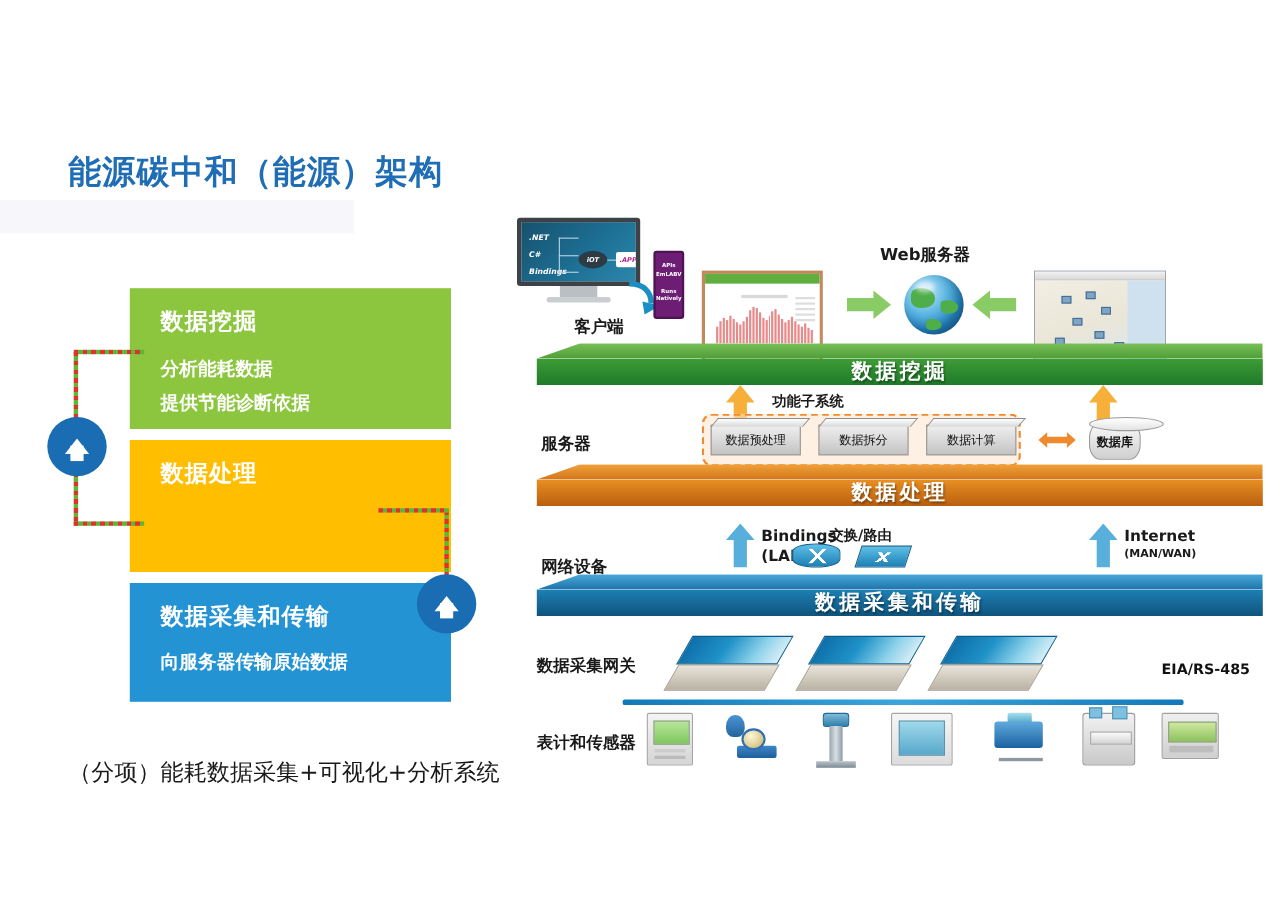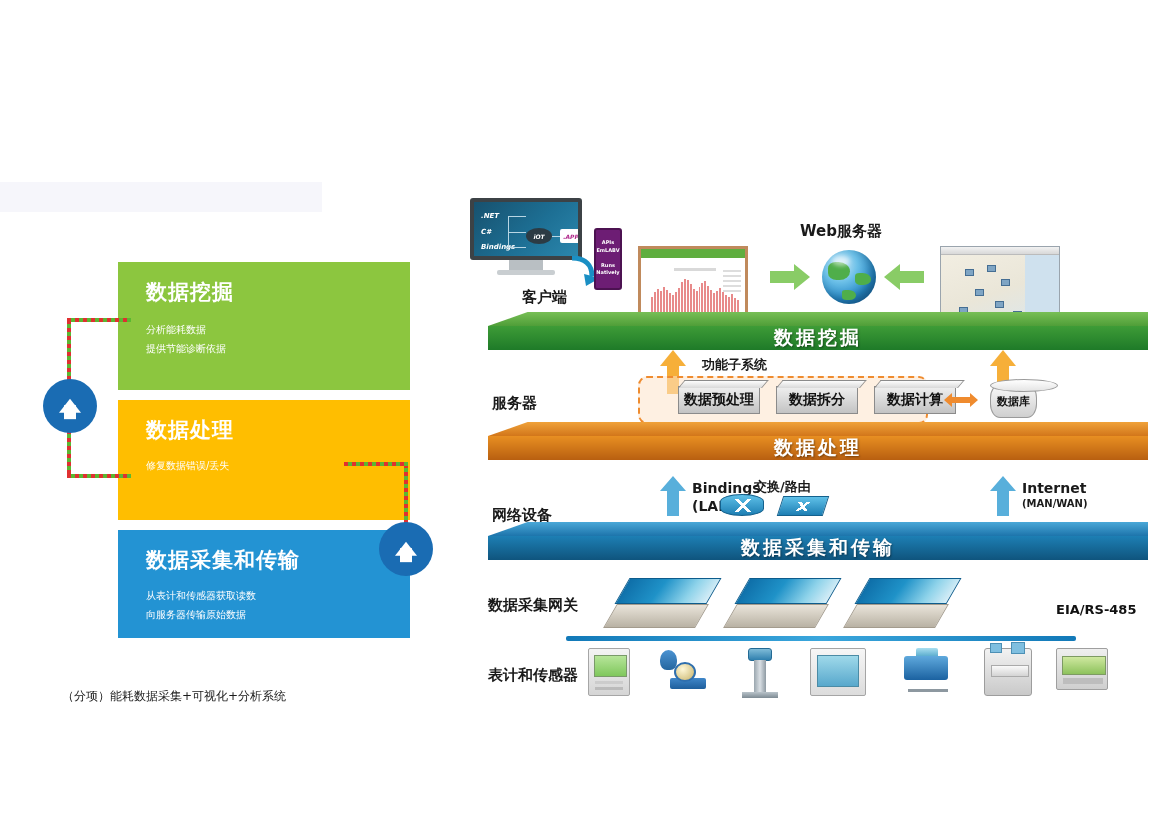--- a/index.html
+++ b/index.html
@@ -27,22 +27,22 @@
   .stack { position:absolute; left:118px; top:262px; width:292px; }
   .sbox { width:292px; padding:16px 0 14px 28px; margin-bottom:10px; }
   .sbox.green  { background:#8cc63f; height:128px; }
   .sbox.orange { background:#ffbe00; height:120px; margin-top:4px; }
   .sbox.blue   { background:#2393d3; height:108px; margin-top:4px; }
   .sbox h3 {
     font-size:21px; font-weight:bold; color:#ffffff;
     margin-bottom:13px; letter-spacing:1px;
   }
   .sbox p {
-    font-size:10px; color:#ffffff; line-height:1.85;
-    font-weight:normal;
+    font-size:17px; color:#ffffff; line-height:1.85;
+    font-weight:bold;
   }
   .sbox.green h3 { margin-bottom:15px; }
 
   
   .circ {
     position:absolute; width:54px; height:54px; border-radius:50%;
     background:#1a6cb3;
   }
   .circ::after{
     content:""; position:absolute; left:50%; top:50%;
@@ -73,21 +73,21 @@
   .dc1v { left:67px; top:320px; width:4px; height:62px; }
   .dc1h { left:67px; top:318px; width:64px; height:4px; }
   .dc1v2{ left:67px; top:430px; width:4px; height:48px; }
   .dc1h2{ left:67px; top:474px; width:64px; height:4px; }
   .dc2v { left:404px; top:464px; width:4px; height:62px; }
   .dc2h { left:344px; top:462px; width:64px; height:4px; }
 
   
   .caption {
     position:absolute; left:62px; top:688px;
-    font-size:12px; color:#1a1a1a; white-space:nowrap;
+    font-size:21px; color:#1a1a1a; white-space:nowrap;
   }
 
   
   
   
   .diagram { position:absolute; left:470px; top:188px; width:699px; height:520px; }
 
   
   .lbl {
     position:absolute; font-weight:bold; color:#1a1a1a;
@@ -220,21 +220,21 @@
   .subsys{
     position:absolute;left:168px;top:188px;width:290px;height:48px;
     border:2px dashed #ef8b2e;border-radius:9px;
     background:rgba(253,228,203,.55);
   }
   .chip{
     position:absolute;top:198px;width:82px;height:28px;
     background:linear-gradient(#efefef,#c3c3c3);
     border:1px solid #8b8b8b;
     display:flex;align-items:center;justify-content:center;
-    font-size:14px;font-weight:bold;color:#111;margin-left:32px;
+    font-size:11px;font-weight:normal;color:#111;
   }
   .chip::before{
     content:"";position:absolute;left:-1px;top:-7px;width:82px;height:7px;
     background:linear-gradient(#fdfdfd,#d9d9d9);
     border:1px solid #8b8b8b;border-bottom:none;
     transform:skewX(-40deg);transform-origin:bottom left;
   }
   .chip.c-a{left:176px;}
   .chip.c-b{left:274px;}
   .chip.c-c{left:372px;}
@@ -393,37 +393,36 @@
   }
   
   .eia{position:absolute;left:586px;top:414px;font-size:13px;font-weight:bold;color:#111;}
 </style>
 </head>
 <body>
 
 <div class="page">
 
   <div class="title-band"></div>
+  <div class="page-title">能源碳中和（能源）架构</div>
 
   <div class="stack">
 
     <div class="sbox green">
       <h3>数据挖掘</h3>
       <p>分析能耗数据</p>
       <p>提供节能诊断依据</p>
     </div>
 
     <div class="sbox orange">
       <h3>数据处理</h3>
-      <p>修复数据错误/丢失</p>
     </div>
 
     <div class="sbox blue">
       <h3>数据采集和传输</h3>
-      <p>从表计和传感器获取读数</p>
       <p>向服务器传输原始数据</p>
     </div>
   </div>
 
   <div class="dash-v  dc1v"></div>
   <div class="dash-h  dc1h"></div>
   <div class="dash-v  dc1v2"></div>
   <div class="dash-h  dc1h2"></div>
   <div class="dash-v  dc2v"></div>
   <div class="dash-h  dc2h"></div>

